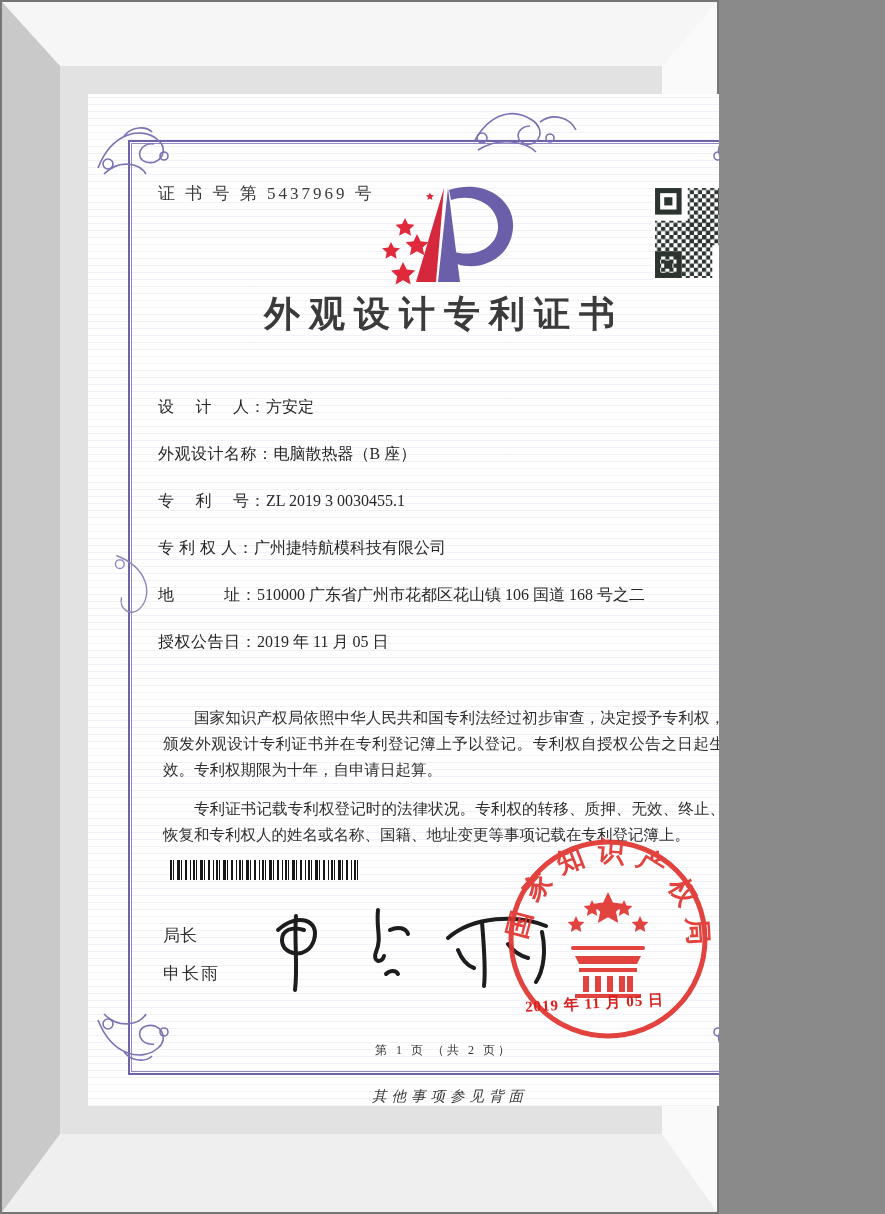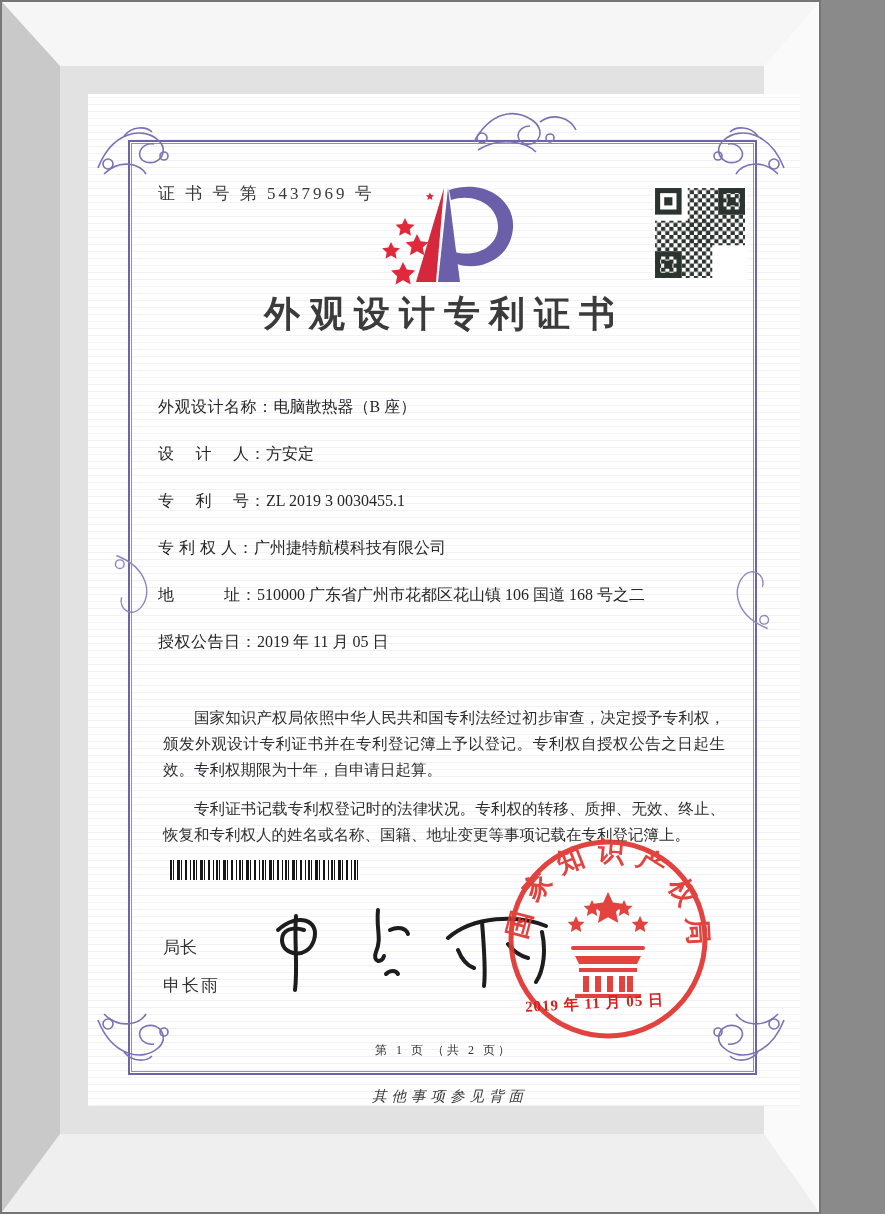--- a/index.html
+++ b/index.html
@@ -2,21 +2,21 @@
 <html><head>
 <meta charset="utf-8">
 <style>
   html,body{margin:0;padding:0;}
   body{
     width:885px;height:1214px;
     font-family:"Liberation Serif","DejaVu Serif",serif;
     background:#8a8a8a;
   }
   .photo{
-    position:relative;width:821px;height:1214px;overflow:hidden;
+    position:relative;width:719px;height:1214px;overflow:hidden;
     background:linear-gradient(200deg,#a3a3a3 0%,#8f8f8f 40%,#7f7f7f 100%);
   }
   
   .frame-bevel{
     position:absolute;inset:2px;
     border-style:solid;
     border-width:64px 55px 78px 58px;
     border-color:#f6f6f6 #fafafa #efefef #c9c9c9;
     background:#e2e2e2; 
     box-shadow:0 0 0 2px #767676;
@@ -56,21 +56,21 @@
     font-size:15.5px;line-height:26px;text-align:justify;color:#2e2e2e;
   }
   .paras p{margin:13px;text-indent:2em;}
   .barcode{
     position:absolute;left:82px;top:766px;width:190px;height:20px;
     background:repeating-linear-gradient(90deg,
       #161616 0 2px,#fff 2px 3px,#161616 3px 4px,#fff 4px 7px,
       #161616 7px 10px,#fff 10px 11px,#161616 11px 12px,#fff 12px 15px,
       #161616 15px 17px,#fff 17px 20px,#161616 20px 21px,#fff 21px 23px);
   }
-  .signer{position:absolute;left:75px;top:830px;font-size:17px;color:#333;margin-top:12px;}
+  .signer{position:absolute;left:75px;top:830px;font-size:17px;color:#333;}
   .signer .name{margin-top:15px;letter-spacing:2px;}
   .signature{position:absolute;left:170px;top:792px;}
   .seal{position:absolute;left:415px;top:740px;}
   .seal-date{
     position:absolute;left:437px;top:898px;width:220px;
     color:#d8201d;font-size:15px;letter-spacing:1px;font-weight:bold;
     transform:rotate(-3deg);
   }
   .page-info{
     position:absolute;left:0;right:0;top:948px;text-align:center;
@@ -182,24 +182,24 @@
         <rect x="11" y="11" width="8" height="8"></rect>
         <rect x="73" y="11" width="8" height="8"></rect>
         <rect x="11" y="73" width="8" height="8"></rect>
       </g>
     </svg>
 
     <div class="title">外观设计专利证书</div>
 
     <div class="fields">
       <div class="field-row">
+        <span class="f-label">设　 计　 人：</span><span class="f-value">方安定</span>
+      </div>
+      <div class="field-row">
         <span class="f-label">外观设计名称：</span><span class="f-value">电脑散热器（B 座）</span>
-      </div>
-      <div class="field-row">
-        <span class="f-label">设　 计　 人：</span><span class="f-value">方安定</span>
       </div>
       <div class="field-row">
         <span class="f-label">专　 利　 号：</span><span class="f-value">ZL 2019 3 0030455.1</span>
       </div>
       <div class="field-row">
         <span class="f-label">专 利 权 人：</span><span class="f-value">广州捷特航模科技有限公司</span>
       </div>
       <div class="field-row">
         <span class="f-label">地　　　址：</span><span class="f-value">510000 广东省广州市花都区花山镇 106 国道 168 号之二</span>
       </div>

